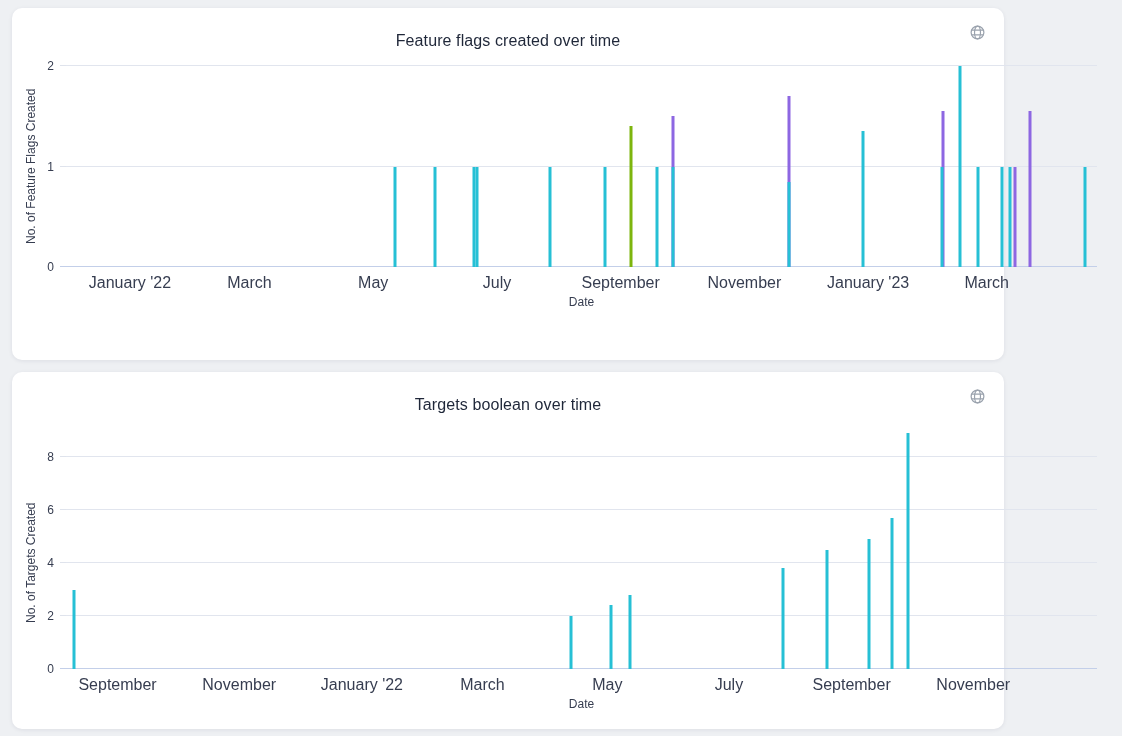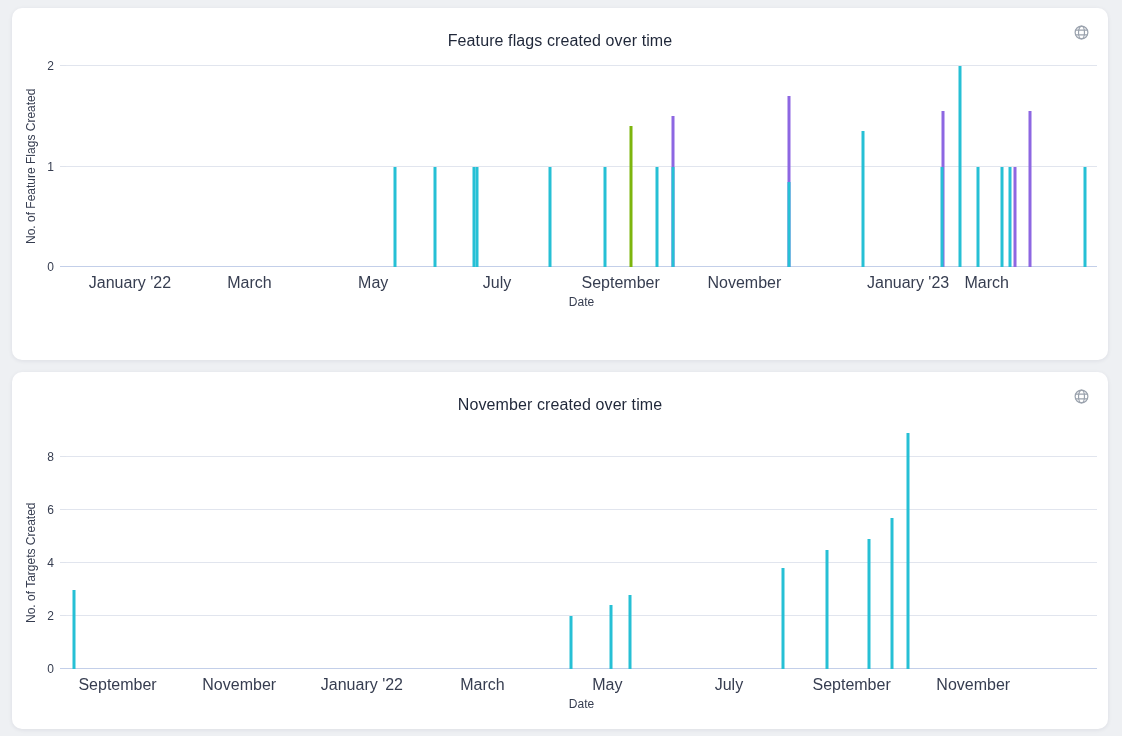--- a/index.html
+++ b/index.html
@@ -6,21 +6,21 @@
   body {
     width:1122px; height:736px;
     background:#eef0f3;
     font-family:"Liberation Sans", sans-serif;
     position:relative;
     overflow:hidden;
   }
   .card {
     position:absolute;
     left:12px;
-    width:1096px;
+    width:992px;
     background:#ffffff;
     border-radius:10px;
     box-shadow:0 1px 4px rgba(20,30,60,0.08);
   }
   .card-1 { top:8px; height:352px; }
   .card-2 { top:372px; height:357px; }
 
   .chart-title {
     position:absolute; top:24px; left:0; right:0;
     margin:0; text-align:center;
@@ -108,21 +108,21 @@
       <div class="ytick" style="bottom: 92.5px;">1</div>
       <div class="gridline" style="bottom: 201px;"></div>
       <div class="tickmark" style="bottom: 201px;"></div>
       <div class="ytick" style="bottom: 193px;">2</div>
       <div class="xtick" style="left: 6.2%;">January '22</div>
       <div class="xtick" style="left: 17.8%;">March</div>
       <div class="xtick" style="left: 29.8%;">May</div>
       <div class="xtick" style="left: 41.8%;">July</div>
       <div class="xtick" style="left: 53.8%;">September</div>
       <div class="xtick" style="left: 65.8%;">November</div>
-      <div class="xtick" style="left: 77.8%; margin-left: 40px;">January '23</div>
+      <div class="xtick" style="left: 77.8%;">January '23</div>
       <div class="xtick" style="left: 89.3%;">March</div>
       <div class="bar" style="left: 31.9%; height: 100.5px; background: rgb(38, 192, 213);"></div>
       <div class="bar" style="left: 35.8%; height: 100.5px; background: rgb(38, 192, 213);"></div>
       <div class="bar" style="left: 39.6%; height: 100.5px; background: rgb(38, 192, 213);"></div>
       <div class="bar" style="left: 39.9%; height: 100.5px; background: rgb(38, 192, 213);"></div>
       <div class="bar" style="left: 46.9%; height: 100.5px; background: rgb(38, 192, 213);"></div>
       <div class="bar" style="left: 52.3%; height: 100.5px; background: rgb(38, 192, 213);"></div>
       <div class="bar" style="left: 54.8%; height: 140.7px; background: rgb(125, 181, 13);"></div>
       <div class="bar" style="left: 57.3%; height: 100.5px; background: rgb(38, 192, 213);"></div>
       <div class="bar" style="left: 58.9%; height: 150.75px; background: rgb(141, 103, 226);"></div>
@@ -136,21 +136,21 @@
       <div class="bar" style="left: 88.5%; height: 100.5px; background: rgb(38, 192, 213);"></div>
       <div class="bar" style="left: 90.8%; height: 100.5px; background: rgb(38, 192, 213);"></div>
       <div class="bar" style="left: 91.6%; height: 100.5px; background: rgb(38, 192, 213);"></div>
       <div class="bar" style="left: 92%; height: 100.5px; background: rgb(141, 103, 226);"></div>
       <div class="bar" style="left: 93.5%; height: 155.775px; background: rgb(141, 103, 226);"></div>
       <div class="bar" style="left: 98.8%; height: 100.5px; background: rgb(38, 192, 213);"></div>
     </div>
 </section>
 
 <section class="card card-2">
-  <h2 class="chart-title">November created over time</h2>
+  <h2 class="chart-title">Targets boolean over time</h2>
   <button class="globe-btn">
     <svg width="17" height="17" viewBox="0 0 24 24" fill="none" stroke="#9aa2ad" stroke-width="1.7">
       <circle cx="12" cy="12" r="9"></circle>
       <ellipse cx="12" cy="12" rx="4.2" ry="9"></ellipse>
       <path d="M3.6 8.6h16.8 M3.6 15.4h16.8"></path>
     </svg>
   </button>
   <div class="plot plot-2">
     <div class="y-axis-title">No. of Targets Created</div>
     <div class="x-axis-title">Date</div>

